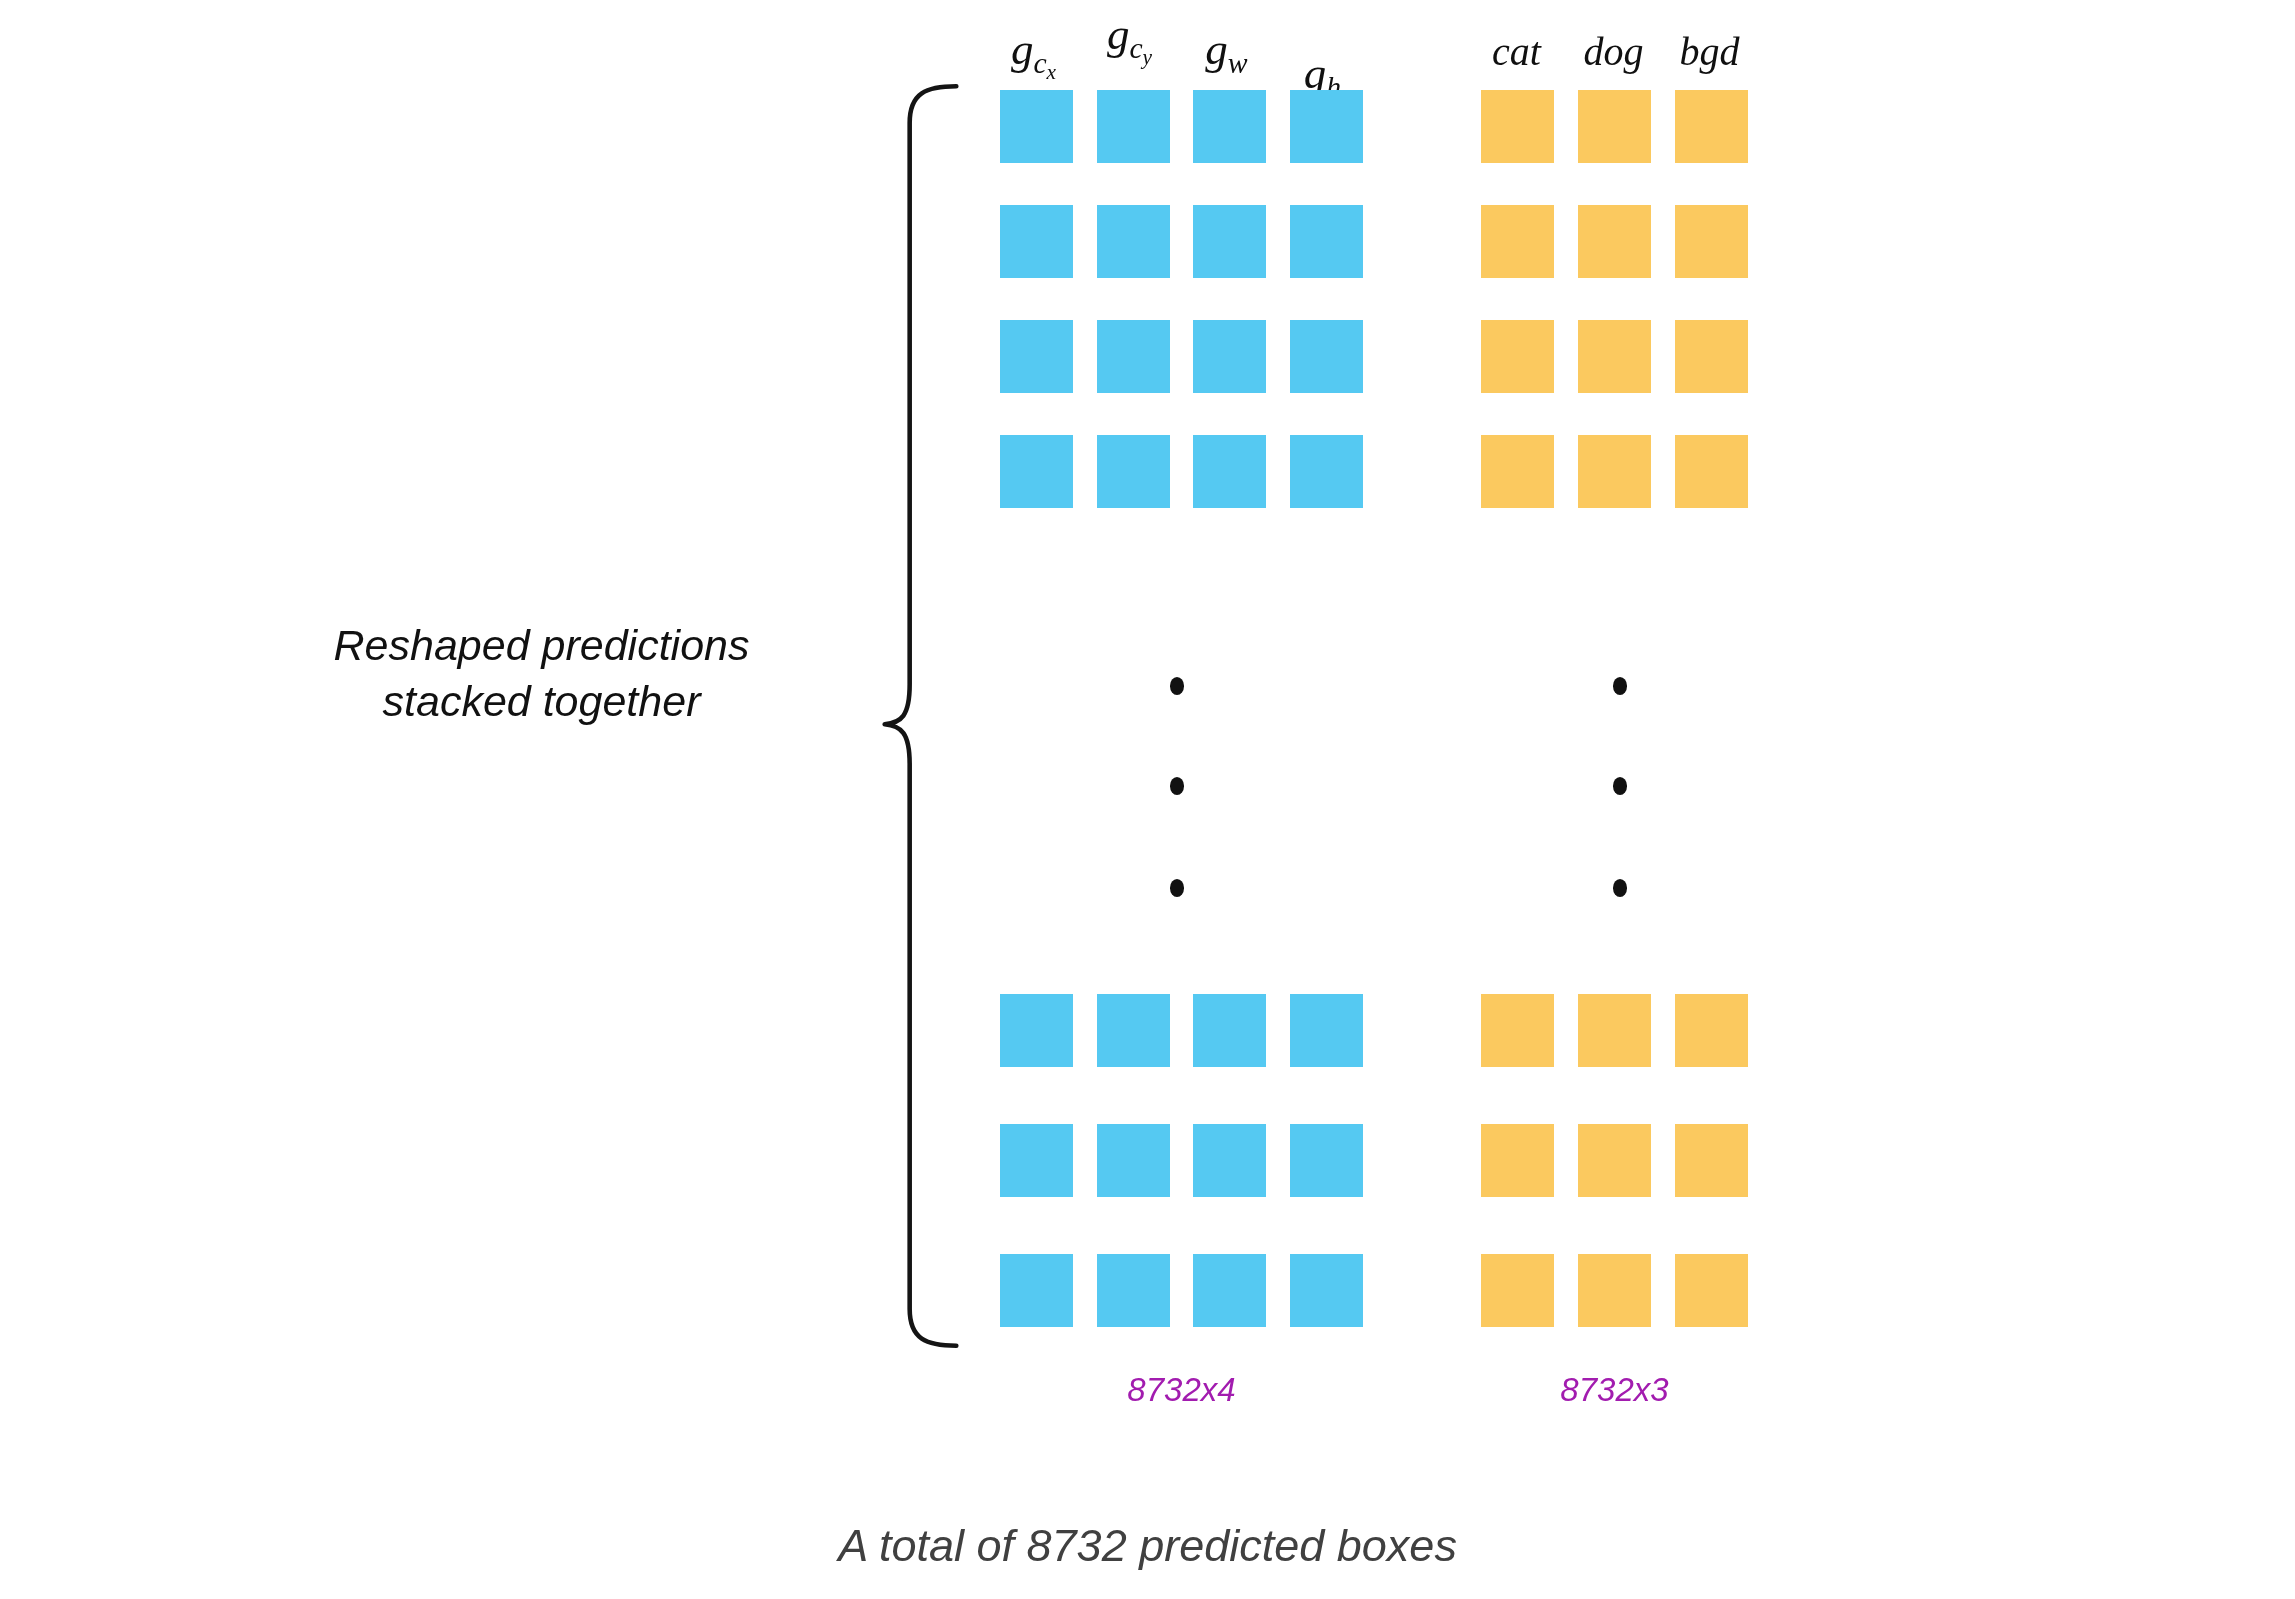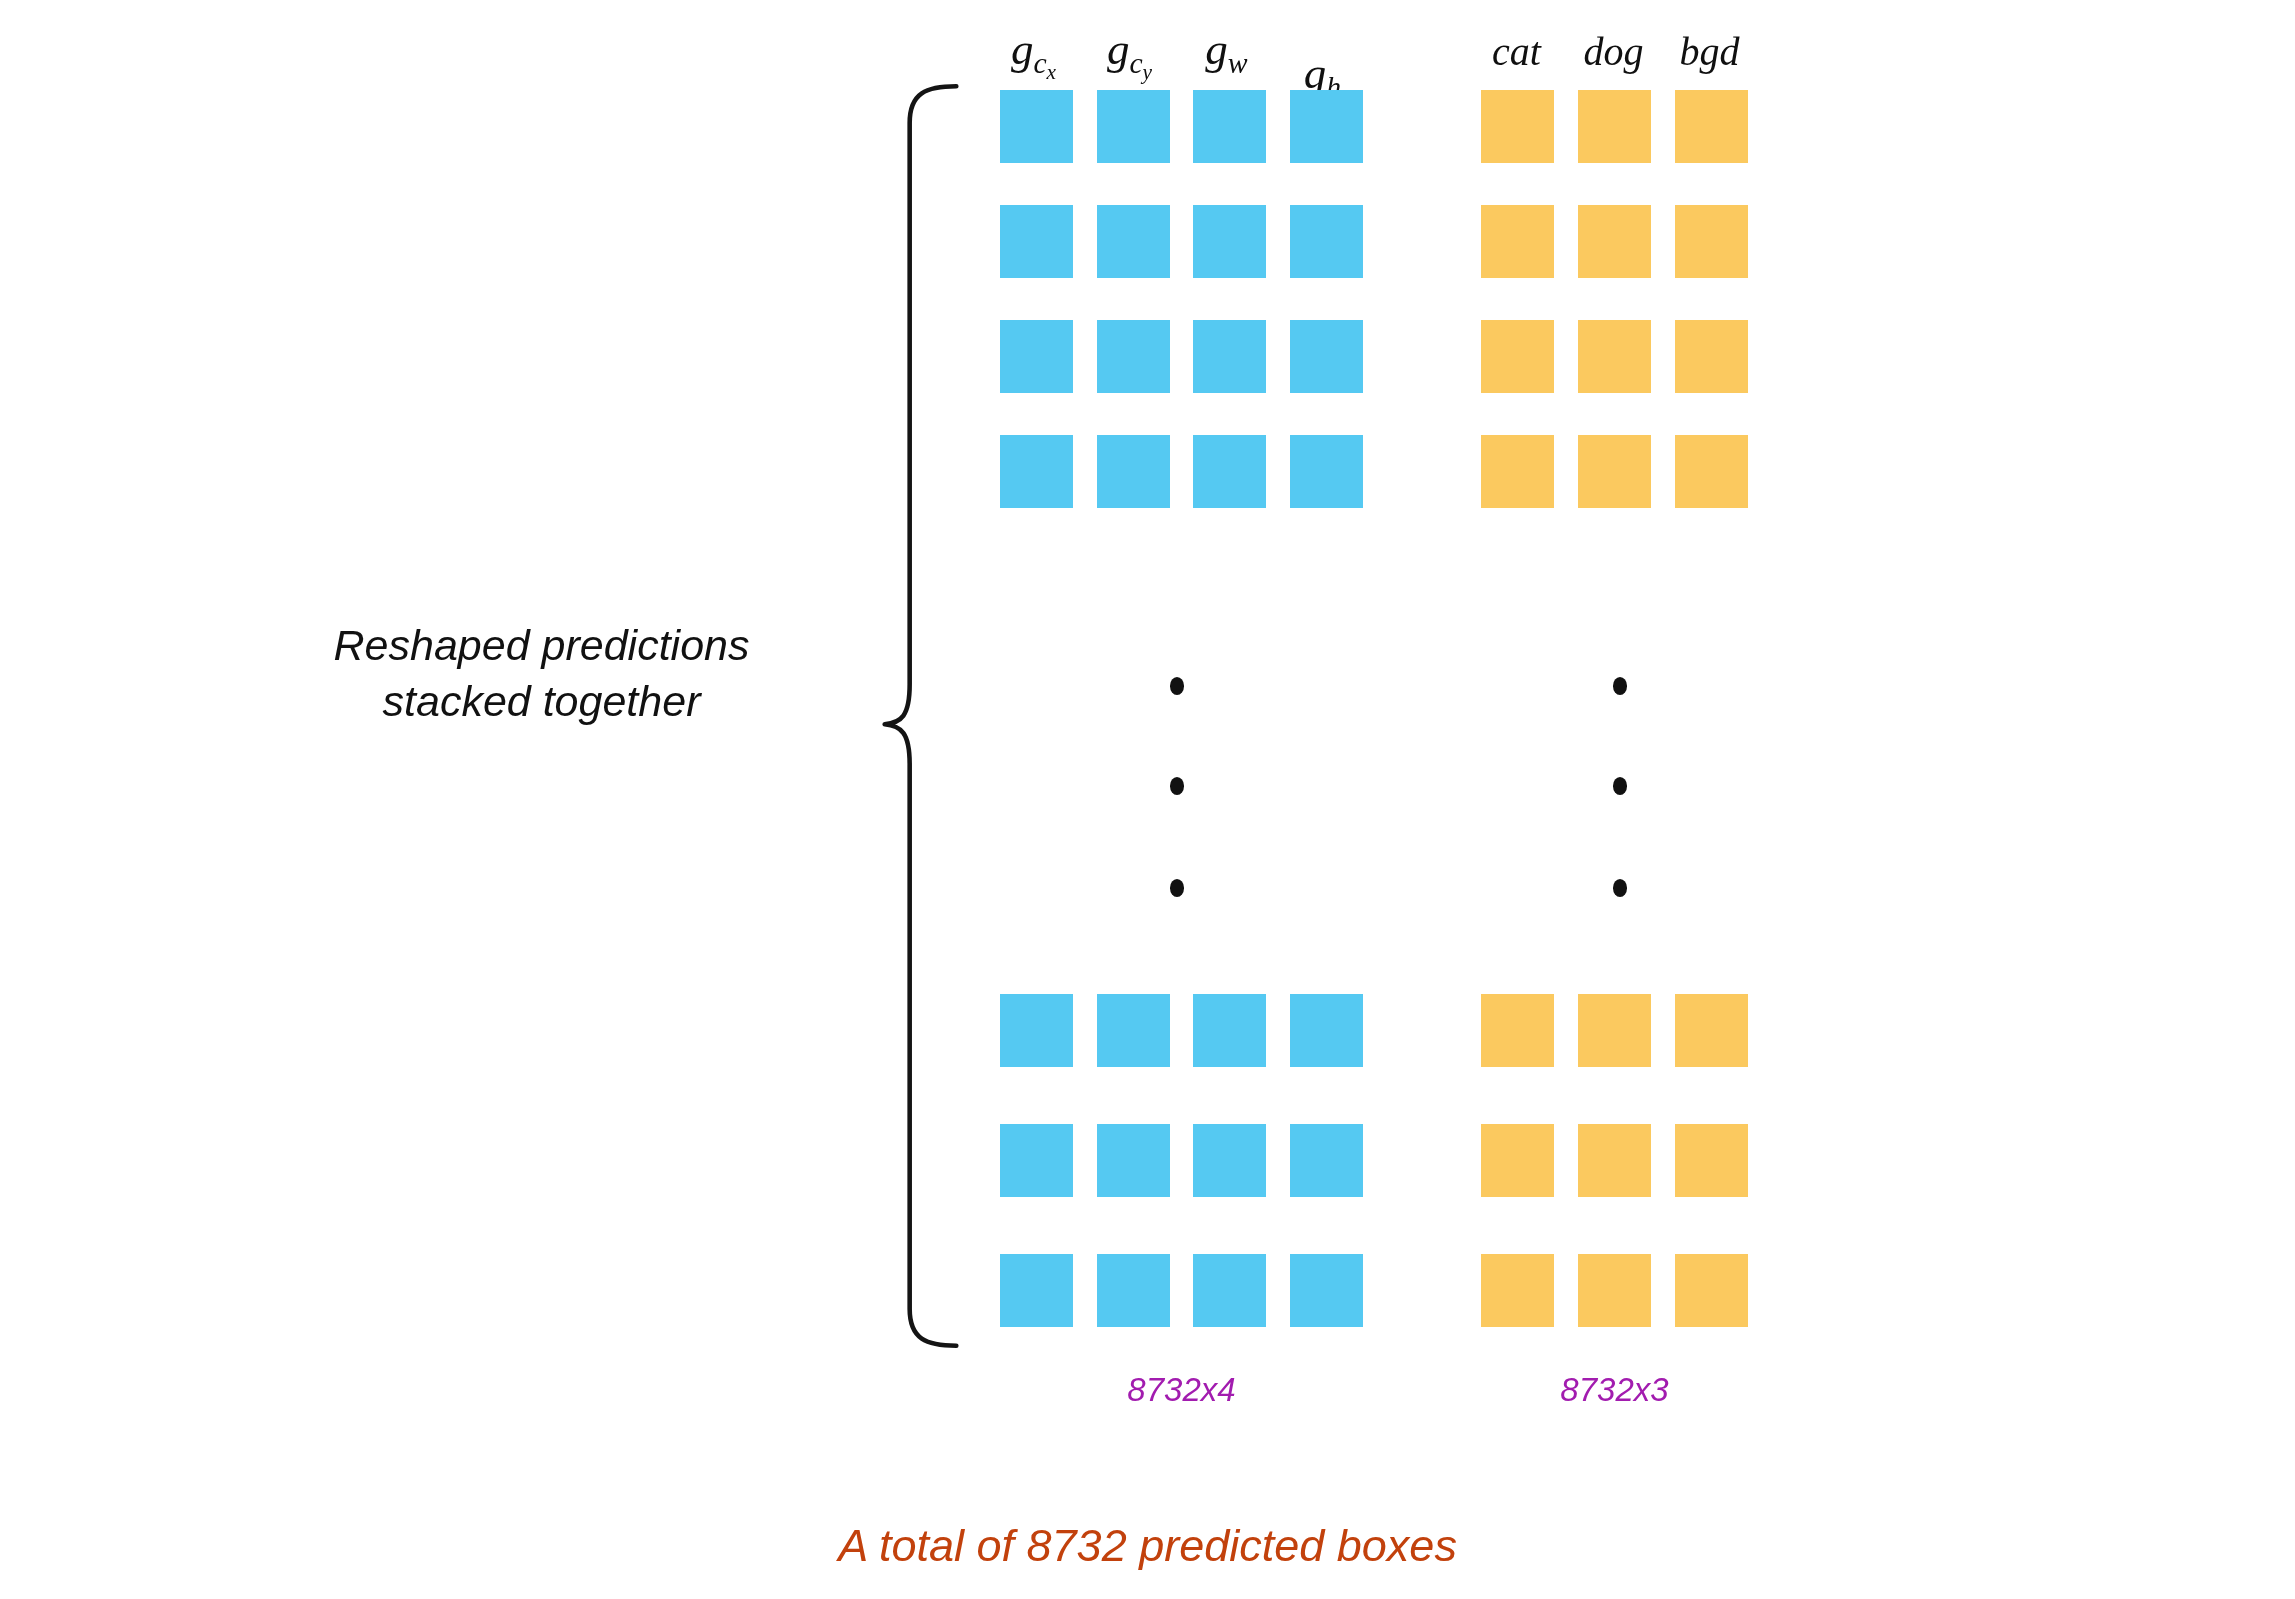--- a/index.html
+++ b/index.html
@@ -102,21 +102,21 @@
   
   .bottom-caption {
     position: absolute;
     left: 0;
     top: 1520px;
     width: 2295px;
     text-align: center;
     font-family: "Liberation Sans", sans-serif;
     font-style: italic;
     font-size: 45px;
-    color: #c2410c;
+    color: #404040;
     font-stretch: condensed;
   }
 </style>
 </head>
 <body>
 
 <div id="page">
 
   <div class="brace">
     <svg width="75" height="1266" viewBox="0 0 90 1520" fill="none" xmlns="http://www.w3.org/2000/svg" aria-hidden="true">
@@ -124,21 +124,21 @@
                C 22 772, 32 780, 32 818 L 32 1472 C 32 1508, 52 1516, 88 1516" stroke="#141414" stroke-width="5.5" fill="none" stroke-linecap="round" stroke-linejoin="round"></path>
     </svg>
   </div>
 
   <div class="side-caption">
     <span>Reshaped predictions</span>
     <span>stacked together</span>
   </div>
 
   <div class="col-header math" style="left:997px; top:27px; width:73px;">g<span class="sub">c<span class="subsub">x</span></span></div>
-  <div class="col-header math" style="left:1093px; top:27px; width:73px;">g<span class="sub">c<span class="subsub">y</span></span></div>
+  <div class="col-header math" style="left:1093px; top:12px; width:73px;">g<span class="sub">c<span class="subsub">y</span></span></div>
   <div class="col-header math" style="left:1190px; top:27px; width:73px;">g<span class="sub">w</span></div>
   <div class="col-header math" style="left:1286px; top:27px; width:73px;margin-top:24px;">g<span class="sub">h</span></div>
 
   <div class="col-header word" style="left:1478px; top:32px; width:77px;">cat</div>
   <div class="col-header word" style="left:1575px; top:32px; width:77px;">dog</div>
   <div class="col-header word" style="left:1671px; top:32px; width:77px;">bgd</div>
 
   <div class="cell blue" style="left:1000px; top:90px;"></div>
   <div class="cell blue" style="left:1097px; top:90px;"></div>
   <div class="cell blue" style="left:1193px; top:90px;"></div>

